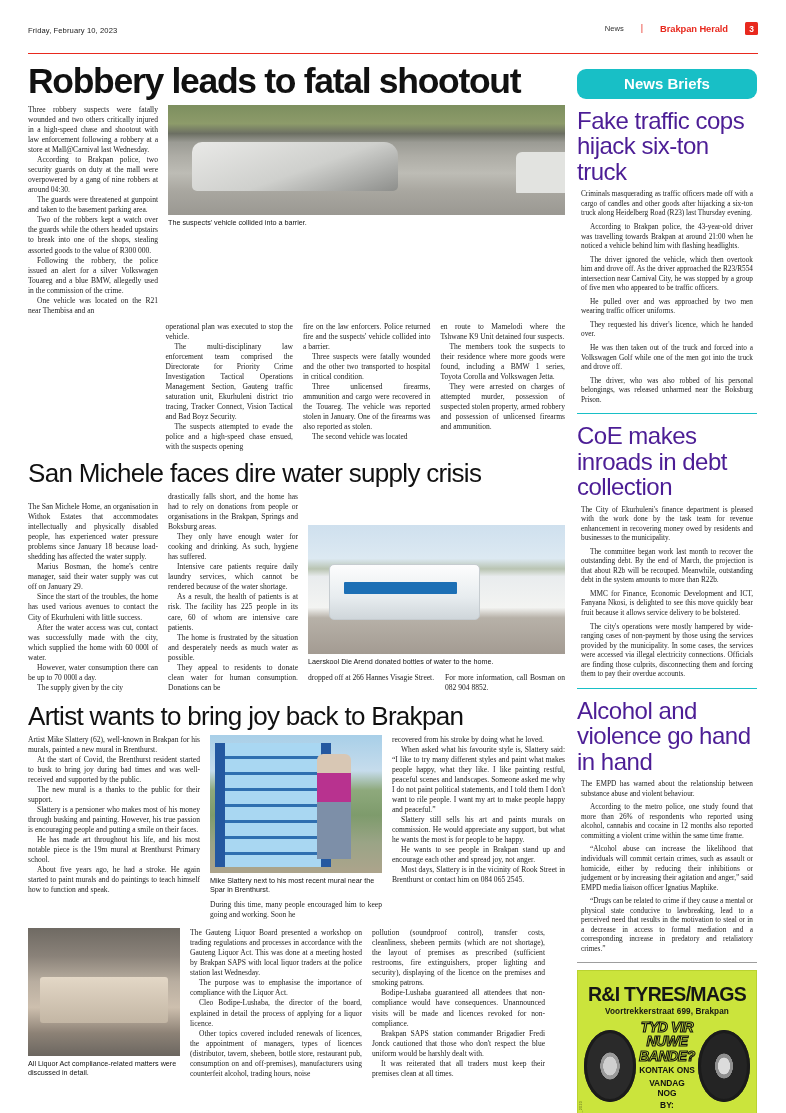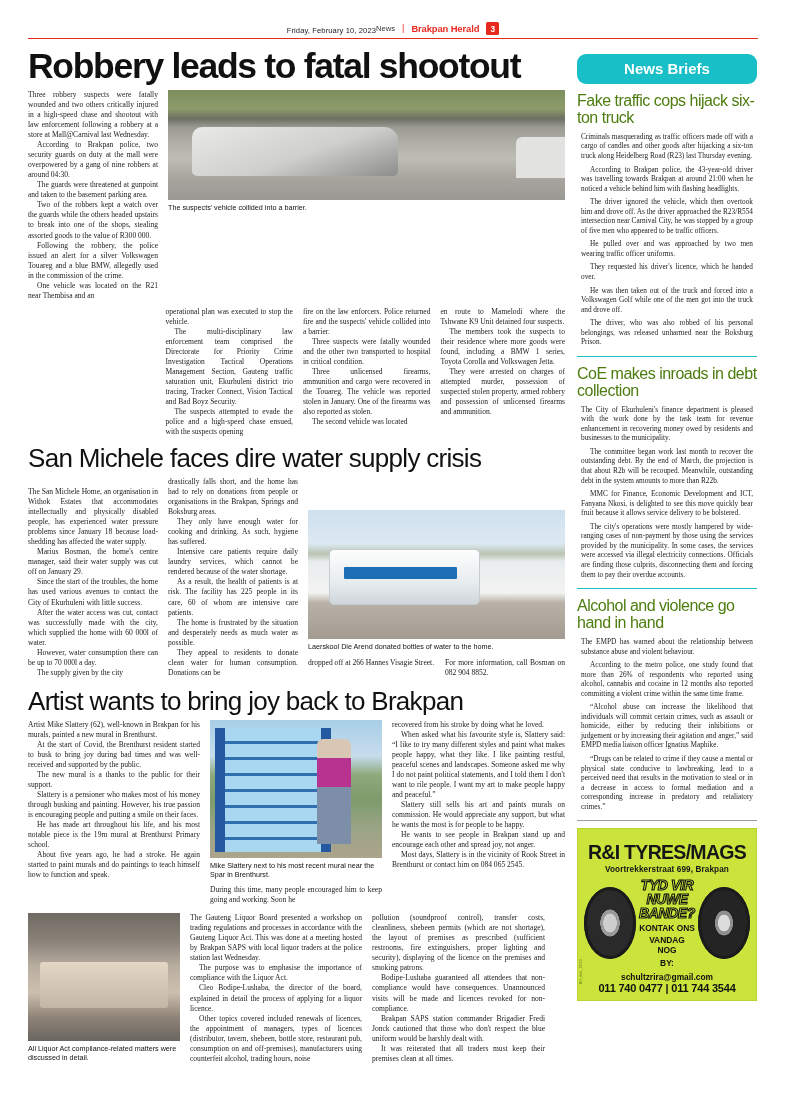--- a/index.html
+++ b/index.html
@@ -8,26 +8,26 @@
     width:786px; height:1113px;
     background:#ffffff;
     font-family:"Liberation Serif", serif;
     color:#000;
     overflow:hidden;
   }
   .page { position:relative; width:786px; height:1113px; padding:0 28px; }
 
   
   .masthead {
-    display:flex; align-items:flex-end; justify-content:center;
-    padding-top:22px; padding-bottom:3px;
+    display:flex; align-items:flex-end; justify-content:space-between;
+    padding-top:22px; padding-bottom:18px;
     border-bottom:1.6px solid #e8291e;
   }
   .mh-date { font-family:"Liberation Sans", sans-serif; font-size:7.6px; color:#222; letter-spacing:.1px; }
-  .mh-right { display:flex; align-items:center; gap:7px; font-family:"Liberation Sans", sans-serif; }
+  .mh-right { display:flex; align-items:center; gap:17px; font-family:"Liberation Sans", sans-serif; }
   .mh-section { font-size:7.6px; color:#333; }
   .mh-sep { color:#e8291e; font-size:9px; line-height:1; }
   .mh-title { font-size:9.4px; font-weight:bold; color:#e8291e; letter-spacing:-.1px; }
   .mh-page {
     background:#e8291e; color:#fff; font-size:8.4px; font-weight:bold;
     width:13px; height:13px; display:flex; align-items:center; justify-content:center;
     border-radius:1.5px;
   }
 
   
@@ -108,22 +108,22 @@
 
   
   .briefs-tab {
     background:#18bfc6; color:#fff;
     font-family:"Liberation Sans", sans-serif; font-weight:bold;
     font-size:15px; text-align:center;
     border-radius:9px; padding:6px 0 7px; margin-top:9px;
   }
   h3.brief-hl {
     font-family:"Liberation Sans", sans-serif;
-    font-weight:normal; font-size:16px; line-height:1.06;
-    letter-spacing:-.5px; margin:9px 0 5px; color:#4d7c0f;
+    font-weight:normal; font-size:24px; line-height:1.06;
+    letter-spacing:-.5px; margin:9px 0 5px; color:#4c1d95;
   }
   .brief-body { font-size:7.3px; line-height:1.31; text-align:justify; color:#1b1b1b; }
   .brief-body p { margin:4px; text-indent:9px; }
   .brief-body p.first { text-indent:0; }
   .brief-div { border-top:1.9px solid #18bfc6; margin:9px 0 0; }
   .brief-div-grey { border-top:1px solid #9d9d9d; margin:9px 0 0; }
 
   
   .ad {
     margin-top:7px; background:#cbe43c; border:1px solid #b9d230;

